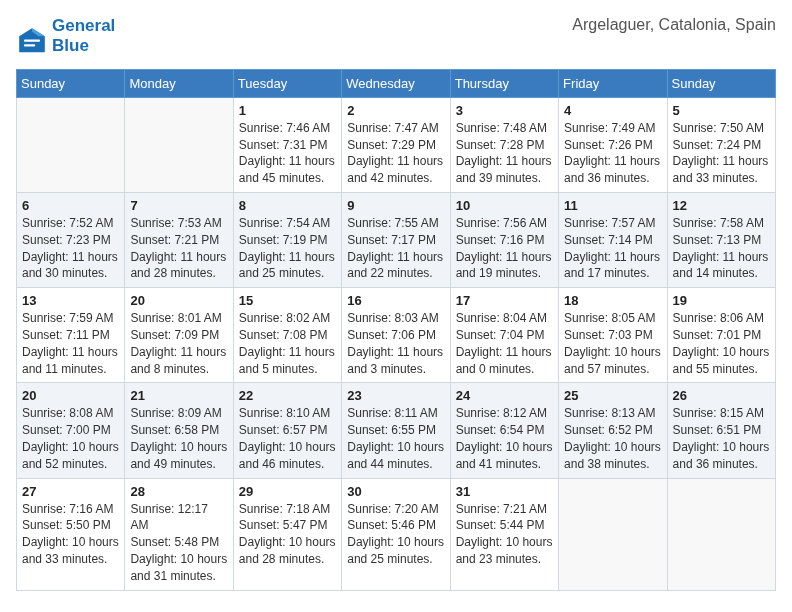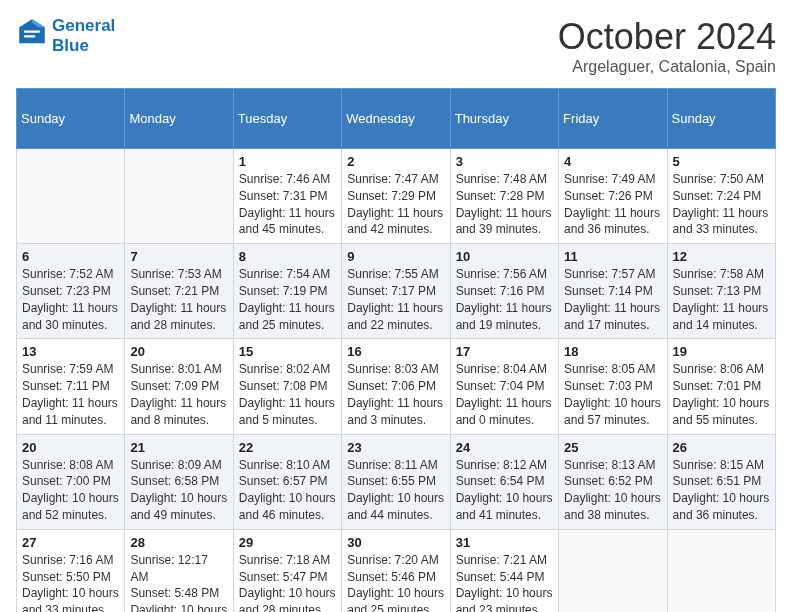--- a/index.html
+++ b/index.html
@@ -11,21 +11,21 @@
       padding: 16px;
     }
     .header {
       display: flex;
       justify-content: space-between;
       align-items: flex-start;
       margin-bottom: 12px;
     }
     .logo {
       display: flex;
-      align-items: flex-start;
+      align-items: flex-end;
       gap: 4px;
     }
     .logo-icon {
       width: 32px;
       height: 32px;
     }
     .title-block {
       text-align: right;
     }
     .month-title {
@@ -40,21 +40,21 @@
     table {
       width: 100%;
       border-collapse: collapse;
       font-size: 11px;
     }
     thead tr {
       background-color: #3a7bbf;
       color: #fff;
     }
     thead th {
-      padding: 22px 4px;
+      padding: 6px 4px;
       text-align: left;
       font-size: 13px;
       font-weight: normal;
       border: 1px solid #5a9ad0;
     }
     tbody tr {
       border-bottom: 1px solid #ccc;
     }
     tbody tr:nth-child(odd) {
       background: #fff;
@@ -97,21 +97,20 @@
       <rect x="10" y="24" width="14" height="3" fill="white" rx="1"></rect>
     </svg>
     <div>
       <div style="font-size:17px;font-weight:bold;color:#333;line-height:1.2">
         <span style="color:#1a6eb5">General</span><br>
         <span style="color:#1a6eb5">Blue</span>
       </div>
     </div>
   </div>
   <div class="title-block">
-    <div class="month-title">October 2024</div>
     <div class="location-title">Argelaguer, Catalonia, Spain</div>
   </div>
 </div>
 
 <table>
   <thead>
     <tr>
     <th>Sunday</th>
         <th>Monday</th>
         <th>Tuesday</th>

